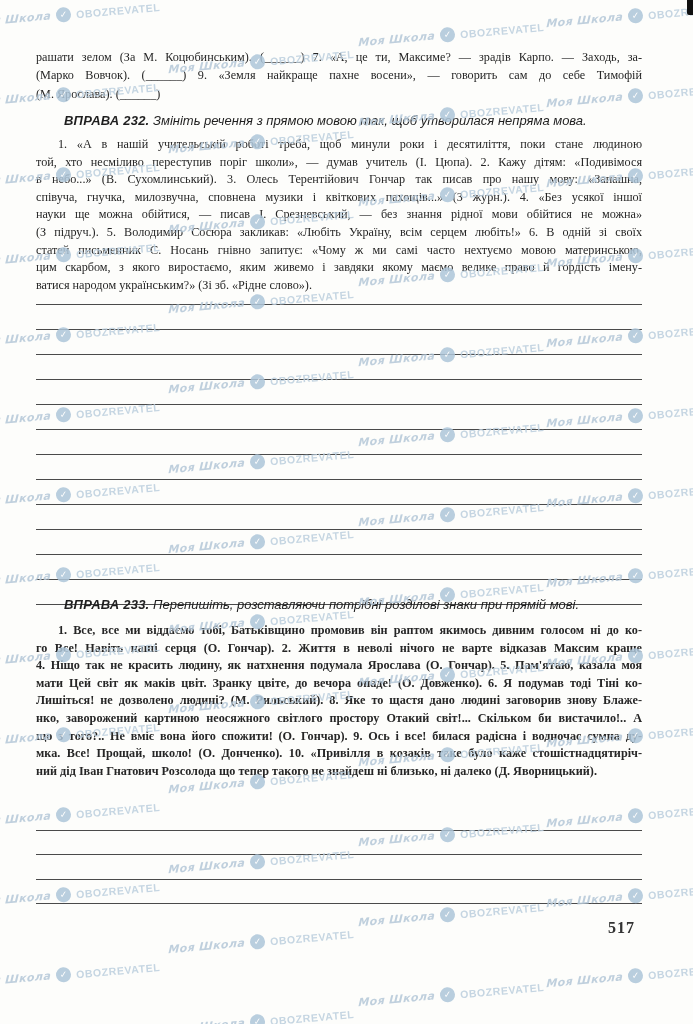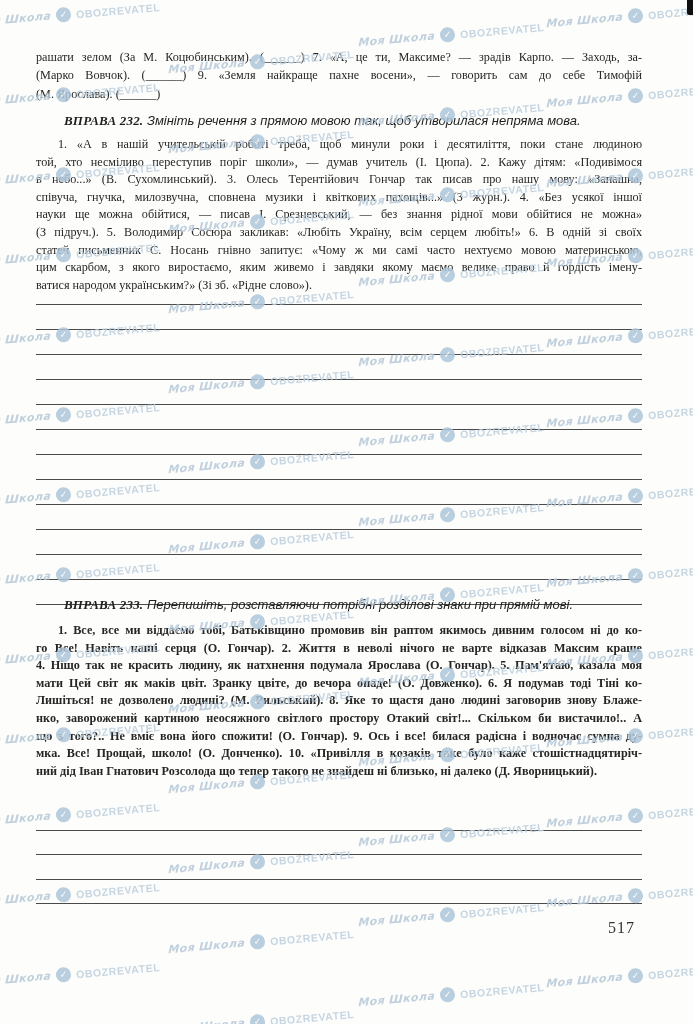--- a/index.html
+++ b/index.html
@@ -24,28 +24,28 @@
   .block{position:absolute;left:36px;width:606px;color:#262626;}
   .para{font-size:12.2px;line-height:17.6px;}
   .para.intro{line-height:18.4px;}
   .tline{height:17.6px;overflow:hidden;text-align:justify;text-align-last:justify;}
   .para.intro .tline{height:18.4px;}
   .tline.last{text-align-last:left;}
   .tline.indent{text-indent:22px;}
 
   .ex-heading{font-family:"Liberation Sans",sans-serif;font-style:italic;font-size:13px;
       padding-left:28px;color:#1f1f1f;white-space:nowrap;}
-  .ex-label{font-weight:bold;letter-spacing:.2px;font-family:Liberation Serif, serif;}
+  .ex-label{font-weight:bold;letter-spacing:.2px;}
 
   .rules .rule{border-bottom:1px solid #4a4a4a;}
   .rules-232 .rule{height:24px;}
   .rules-233 .rule{height:23.5px;}
 
   .pagenum{position:absolute;left:608px;top:919px;z-index:2;font-size:16px;
-      color:#333333;letter-spacing:1px;font-family:"Liberation Serif",serif;}
+      color:#333333;letter-spacing:1px;font-family:"Liberation Serif",serif;font-weight:bold;}
 
   .corner-mark{position:absolute;right:0;top:0;width:6px;height:15px;background:#101010;
       z-index:4;border-radius:0 0 0 2px;}
 </style>
 </head>
 <body>
 
 <div class="page">
 
   <div class="wm-layer">

